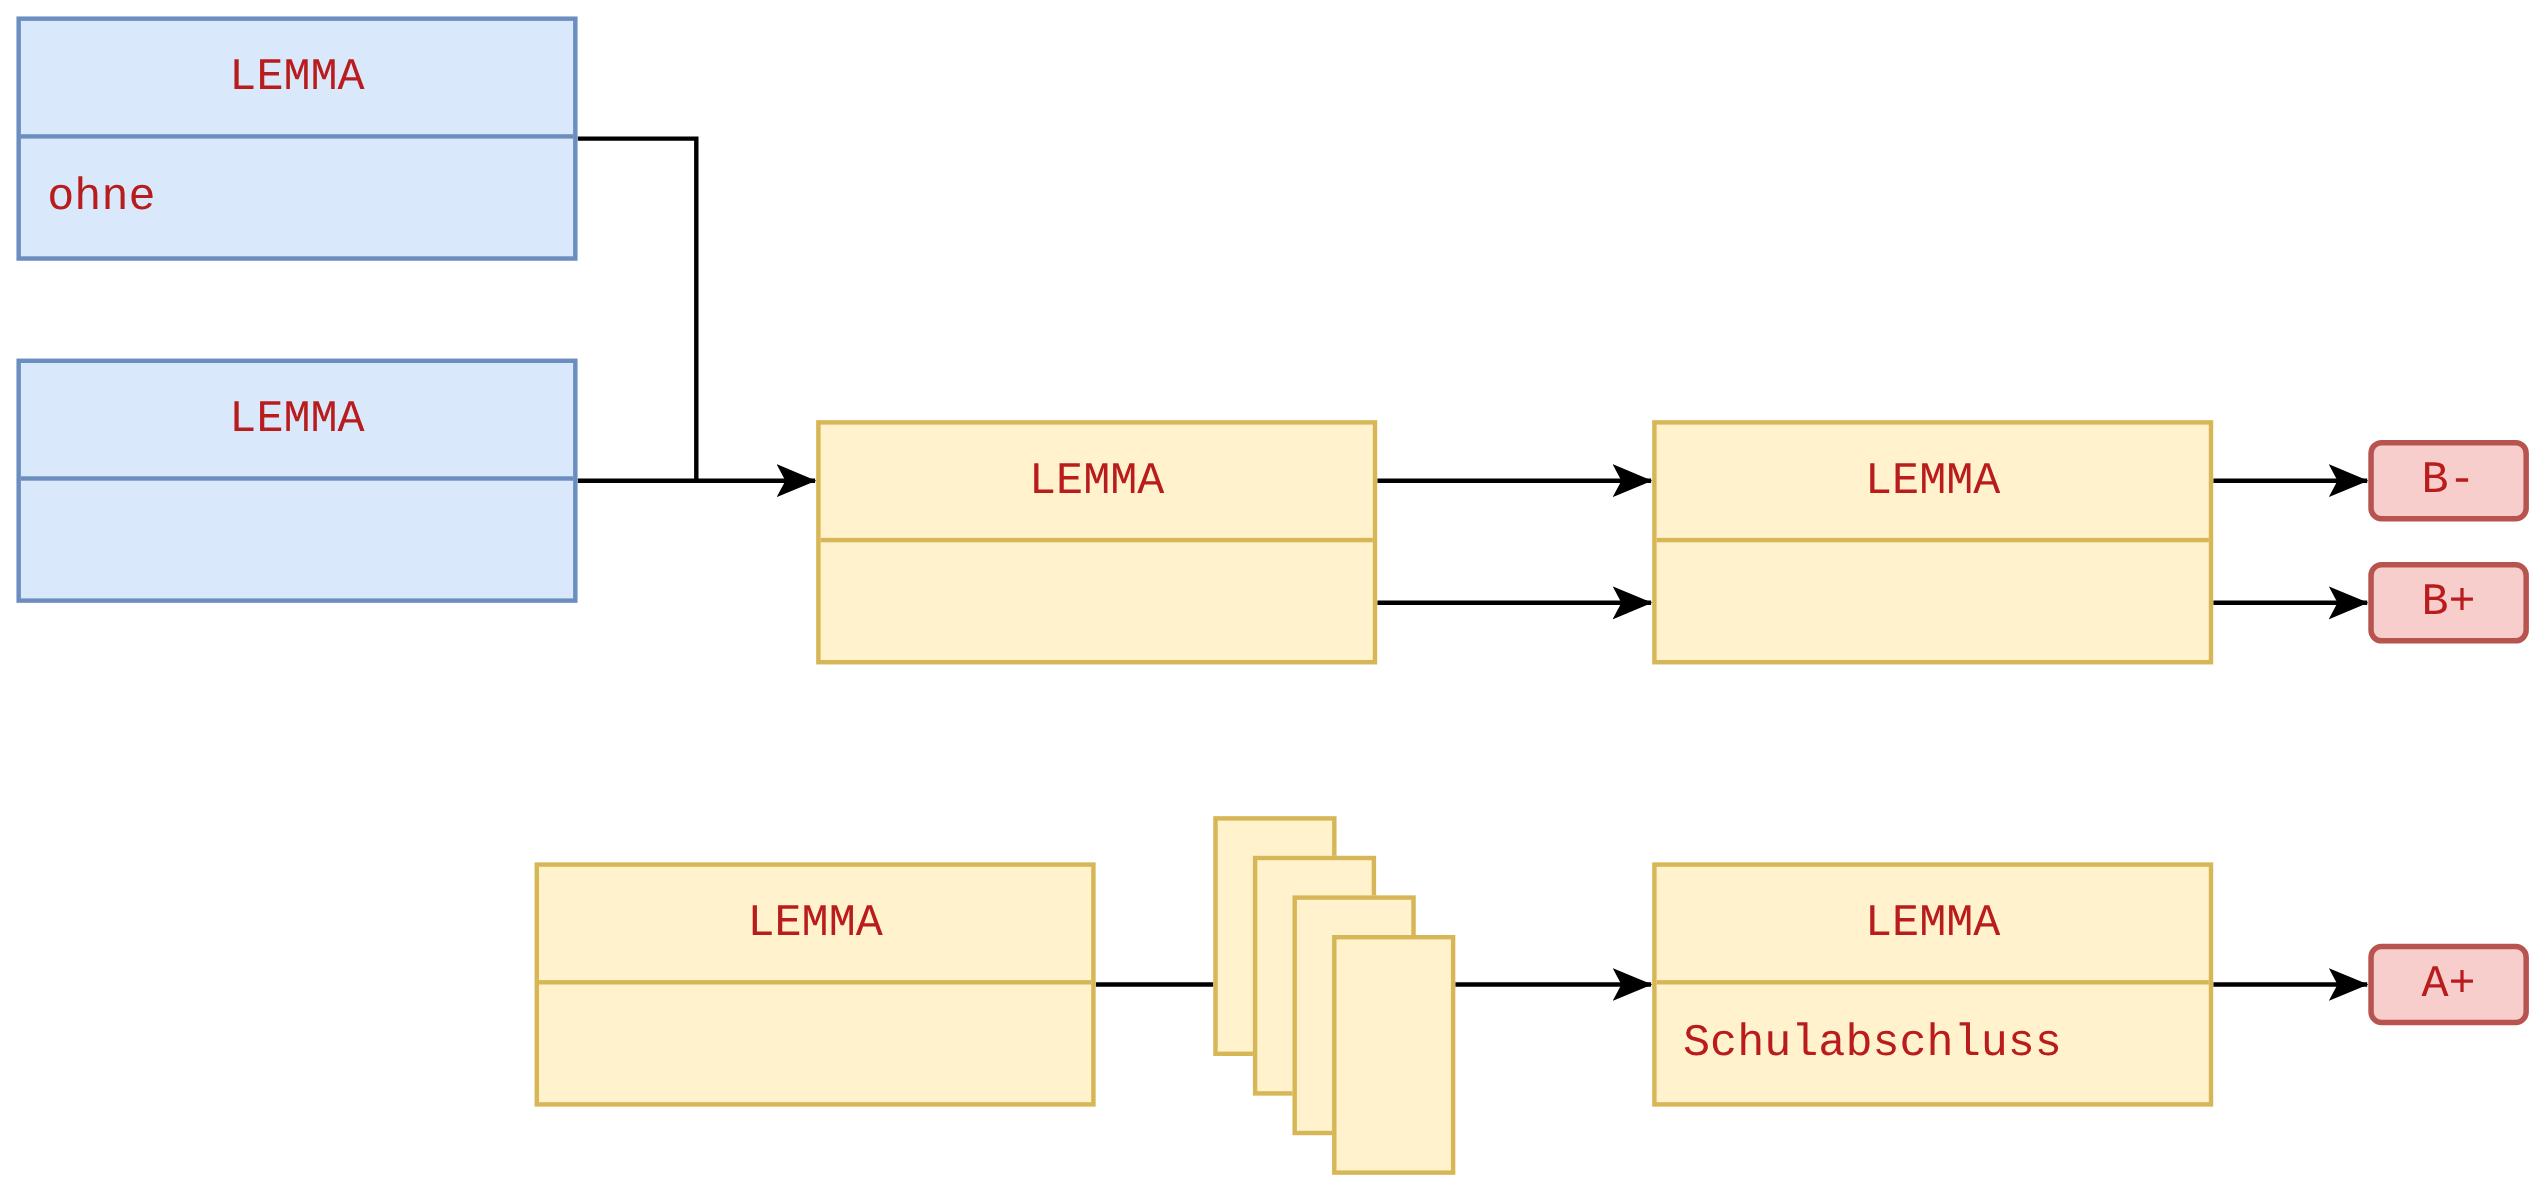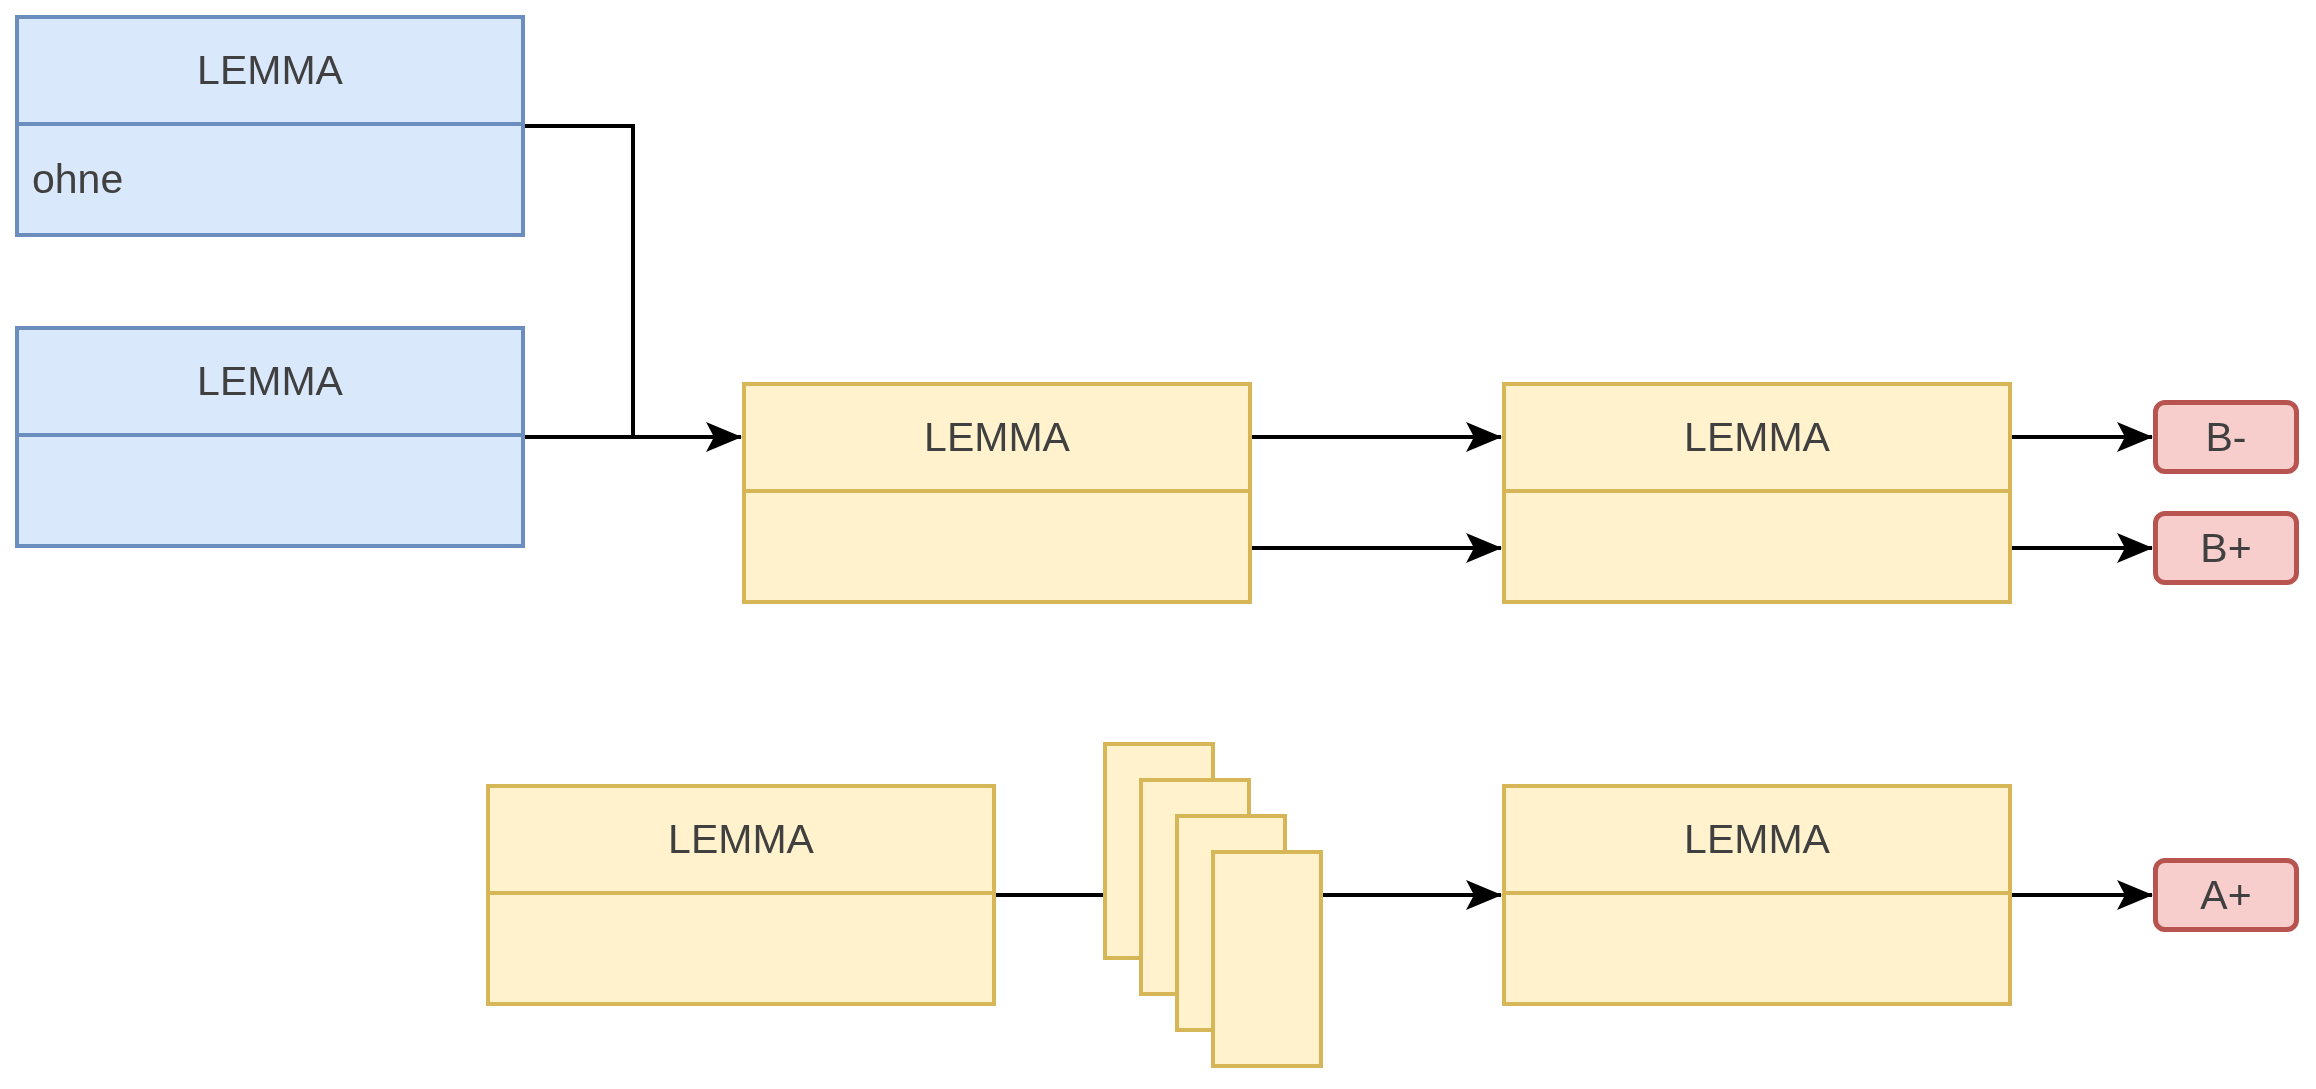--- a/index.html
+++ b/index.html
@@ -2,22 +2,22 @@
 <html><head>
 <meta charset="utf-8">
 <style>
   html, body { margin: 0; padding: 0; background: #ffffff; }
   .canvas {
     position: relative;
     width: 2316px;
     height: 1089px;
     background: #ffffff;
     overflow: hidden;
-    font-family: Liberation Sans, sans-serif;
-    color: #404040;
+    font-family: Liberation Mono, monospace;
+    color: #b91c1c;
   }
   svg.edges {
     position: absolute;
     left: 0; top: 0;
     width: 2316px; height: 1089px;
     z-index: 1;
   }
   svg.edges line, svg.edges polyline {
     stroke: #000000;
     stroke-width: 4;
@@ -41,21 +41,21 @@
     box-sizing: border-box;
     flex: 0 0 107px;
     display: flex;
     align-items: center;
     justify-content: center;
   }
   .node-value {
     flex: 1 1 auto;
     display: flex;
     align-items: center;
-    padding-left: 13px;
+    padding-left: 24px;
   }
   .card {
     position: absolute;
     box-sizing: border-box;
     width: 112px;
     height: 218px;
     background: #fff2cc;
     border: 4px solid #d6b656;
     z-index: 2;
   }
@@ -111,20 +111,21 @@
   <div class="node yellow" style="left:1502px; top:382px;">
     <div class="node-header">LEMMA</div>
   </div>
 
   <div class="node yellow" style="left:486px; top:784px;">
     <div class="node-header">LEMMA</div>
   </div>
 
   <div class="node yellow" style="left:1502px; top:784px;">
     <div class="node-header">LEMMA</div>
+    <div class="node-value">Schulabschluss</div>
   </div>
 
   <div class="card" style="left:1103px; top:742px;"></div>
   <div class="card" style="left:1139px; top:778px;"></div>
   <div class="card" style="left:1175px; top:814px;"></div>
   <div class="card" style="left:1211px; top:850px;"></div>
 
   <div class="badge" style="left:2153px; top:400px;">
     <span>B-</span>
   </div>

